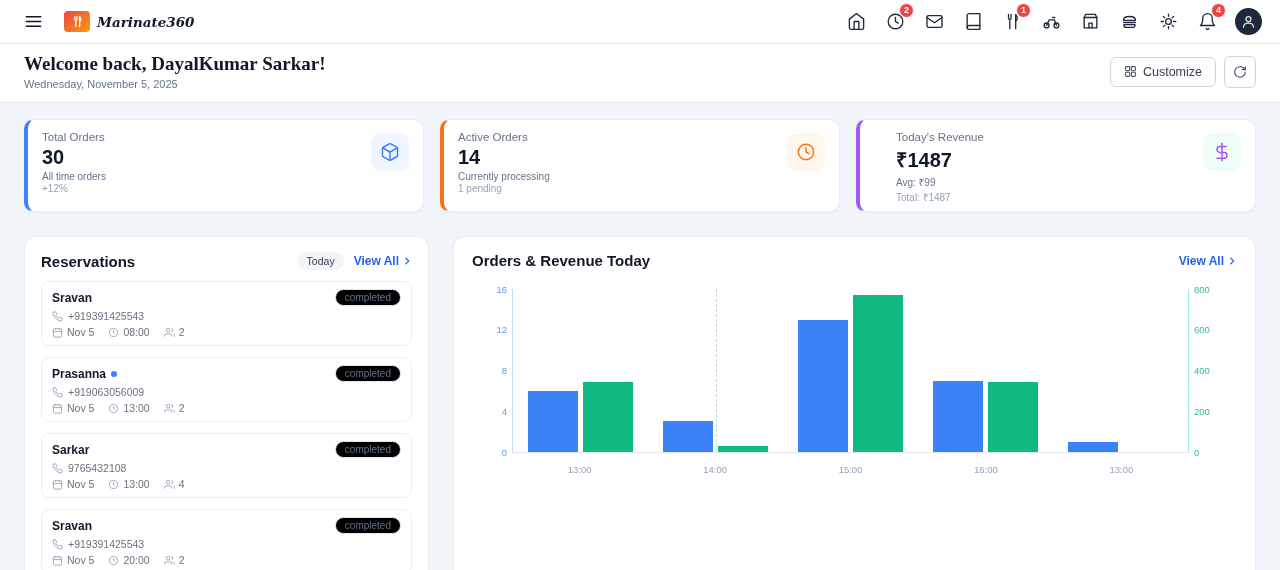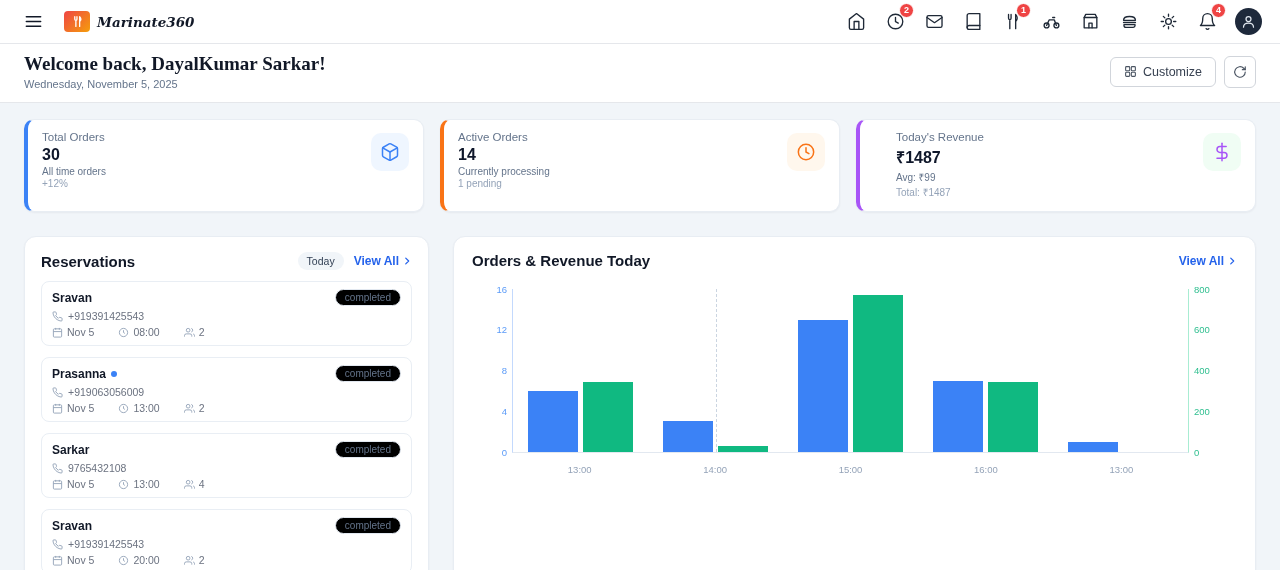--- a/index.html
+++ b/index.html
@@ -49,21 +49,21 @@
   .refresh-btn { width:32px; height:32px; border:1px solid #d1d5db; border-radius:6px; background:#fff; display:flex; align-items:center; justify-content:center; }
 
   
   .stats { display:grid; grid-template-columns:repeat(3,1fr); gap:16px; padding:16px 24px 0; }
   .stat-card {
     background:#fff; border:1px solid #e8edf3; border-left:4px solid #ccc; border-radius:10px;
     padding:11px 14px; display:flex; justify-content:space-between;
     box-shadow:0 1px 2px rgba(16,24,40,.05); height:93px;
   }
   .stat-label { font-size:11.5px; color:#64748b; }
-  .stat-value { font-size:16px; font-weight:bold; color:#0f172a; margin:3px 0 2px; }
+  .stat-value { font-size:20px; font-weight:bold; color:#0f172a; margin:3px 0 2px; }
   .stat-sub1 { font-size:10px; color:#64748b; }
   .stat-sub2 { font-size:10px; color:#94a3b8; margin-top:1px; }
   .stat-icon { width:38px; height:38px; border-radius:10px; display:flex; align-items:center; justify-content:center; margin-top:2px; }
   .stat-card:nth-child(1) .stat-icon { background:#eff6ff; }
   .stat-card:nth-child(2) .stat-icon { background:#fff7ed; }
   .stat-card:nth-child(3) .stat-icon { background:#f0fdf4; }
   .stat-card:nth-child(4) .stat-icon { background:#faf5ff; }
 
   
   .main { display:flex; gap:24px; padding:24px 24px 4px; align-items:stretch; }
@@ -78,21 +78,21 @@
   .today-pill { background:#f1f5f9; color:#334155; font-size:10.5px; padding:3px 9px; border-radius:999px; }
   .res-row { border:1px solid #e9eef4; border-radius:8px; padding:7px 10px; margin-top:11px; }
   .res-top { display:flex; align-items:center; gap:5px; }
   .res-name { font-size:12px; font-weight:bold; color:#111827; }
   .res-dot { width:6px; height:6px; border-radius:50%; background:#3b82f6; display:inline-block; }
   .res-status {
     margin-left:auto; font-size:10px; color:#64748b; background:#000000;
     border:1px solid #e2e8f0; border-radius:999px; padding:2px 9px;
   }
   .res-line { display:flex; align-items:center; gap:5px; font-size:10.5px; color:#6b7280; margin-top:4px; }
-  .res-meta { gap:24px; }
+  .res-meta { gap:14px; }
   .meta-item { display:flex; align-items:center; gap:4px; }
 
   
   .chart-panel { flex:1; padding:15px 18px; }
   .chart-wrap { position:relative; height:192px; margin-top:16px; }
   .plot {
     position:absolute; left:40px; right:48px; top:4px; bottom:24px;
     border-bottom:1px solid #e2e8f0; border-left:1px solid #c3d9fd; border-right:1px solid #a8ecd2;
     display:flex; align-items:flex-end; justify-content:space-around;
   }

